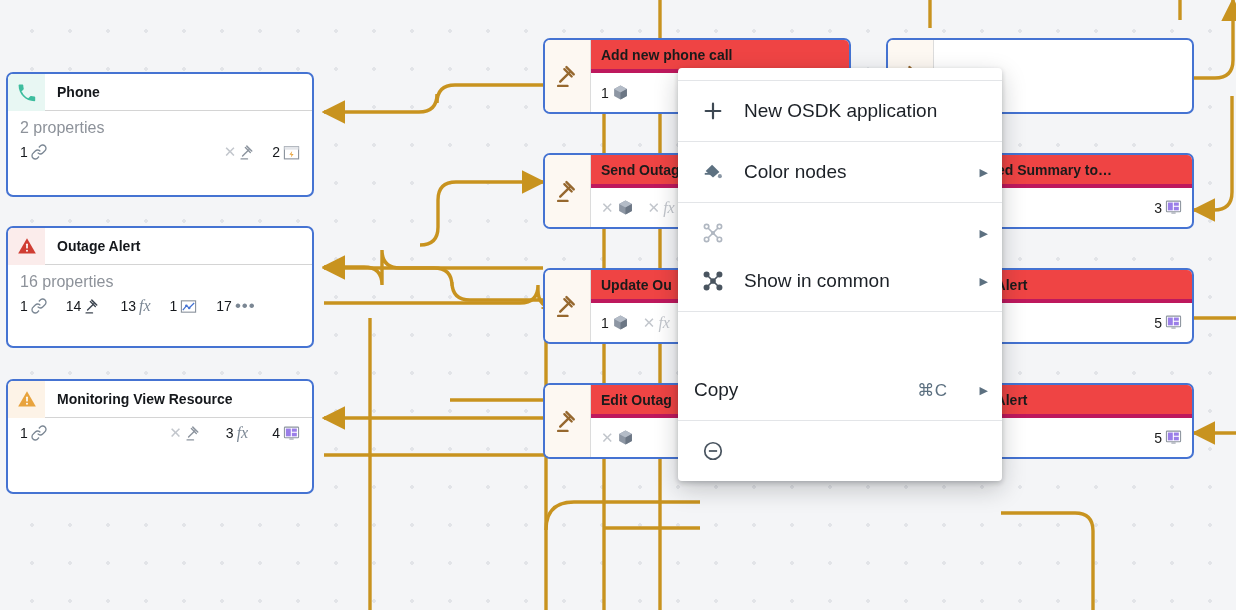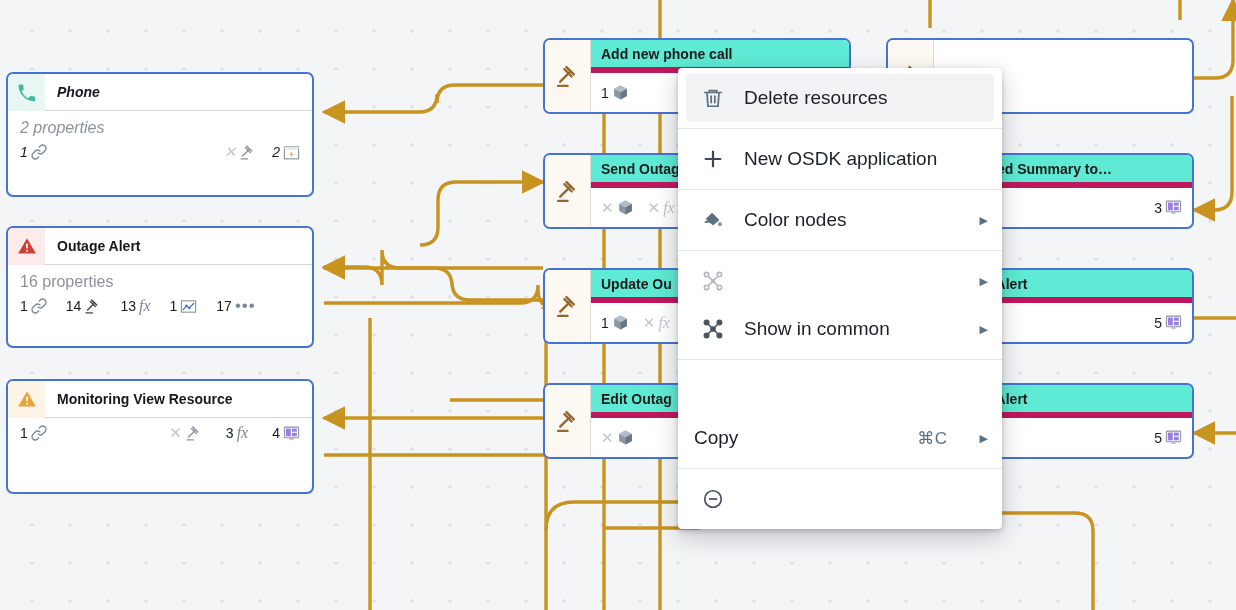--- a/index.html
+++ b/index.html
@@ -70,21 +70,21 @@
   }
   .otype .props { font-size: 16px; color: #8d929a; padding: 8px 10px 0 12px; }
   .otype .ofoot {
     display: flex; align-items: center; gap: 16px;
     padding: 6px 12px 10px 12px;
     font-size: 14px; color: #16191d;
   }
 
   
   .act { height: 76px; }
-  .act .node-head { height: 33px; background: #5eead4; border-bottom: 6px solid #be185d; }
+  .act .node-head { height: 33px; background: #ef4444; border-bottom: 4px solid #be185d; }
 
   
   #ctxmenu {
     position: absolute;
     left: 678px; top: 68px;
     width: 324px;
     background: #ffffff;
     border-radius: 4px;
     box-shadow: 0 2px 5px rgba(16,22,26,.22), 0 8px 24px rgba(16,22,26,.22);
     padding: 6px 0 6px 0;
@@ -143,21 +143,21 @@
 
       <path d="M 1194 78 H 1215 q 18 0 18 -18 V 0" marker-end="url(#arL)"></path>
       <path d="M 1232 96 V 192 q 0 18 -18 18 H 1194" marker-end="url(#arL)"></path>
       <path d="M 1236 318 H 1212 q -18 0 -18 0 H 1194" marker-end="url(#arL)"></path>
       <path d="M 1236 433 H 1194" marker-end="url(#arL)"></path>
       <path d="M 1001 513 H 1075 q 18 0 18 18 V 610"></path>
       <path d="M 1180 0 V 20 q 0 0 0 0"></path>
     </g>
   </svg>
 
-  <div class="node otype" style="left:6px; top:72px; height:125px;font-style:italic;">
+  <div class="node otype" style="left:6px; top:72px; height:125px;">
     <div class="oth">
       <div class="badge" style="background:#e8f7f3;">
         <svg width="19" height="19" viewBox="0 0 24 24" fill="#3dbd9e">
           <path d="M6.6 10.8c1.7 3.4 4.2 5.9 7.6 7.6l2.6-2.6c.3-.3.8-.4 1.2-.3 1.3.4 2.6.6 4 .6.6 0 1 .4 1 1V21c0 .6-.4 1-1 1C11 22 2 13 2 1.9c0-.6.4-1 1-1h3.9c.6 0 1 .4 1 1 0 1.4.2 2.7.6 4 .1.4 0 .9-.3 1.2l-2.6 2.6z" transform="translate(0,1)"></path>
         </svg>
       </div>
       <div class="ttl">Phone</div>
     </div>
     <div class="props">2 properties</div>
     <div class="ofoot">
@@ -491,31 +491,20 @@
               <rect x="12.5" y="11" width="7" height="5" fill="#9a7ee8"></rect>
               <rect x="9" y="18.5" width="6" height="2.5" fill="#b8bcc4"></rect>
             </svg>
         </span>
       </div>
     </div>
   </div>
 
   <div id="ctxmenu">
 
-    <div class="mi hl">
-      <span class="micon">
-        <svg width="22" height="22" viewBox="0 0 24 24" fill="none" stroke="#5c7080" stroke-width="1.9" stroke-linecap="round">
-            <path d="M3 6h18"></path>
-            <path d="M8 6V4h8v2"></path>
-            <path d="M5.5 6.5 6.5 21h11l1-14.5"></path>
-            <path d="M10 10v7M14 10v7"></path>
-          </svg>
-      </span>
-      <span class="mlabel">Delete resources</span>
-    </div>
 
     <div class="msep"></div>
 
     <div class="mi">
       <span class="micon">
         <svg width="22" height="22" viewBox="0 0 24 24" stroke="#3d4853" stroke-width="2.4" stroke-linecap="round">
             <path d="M12 4v16M4 12h16"></path>
           </svg>
       </span>
       <span class="mlabel">New OSDK application</span>

